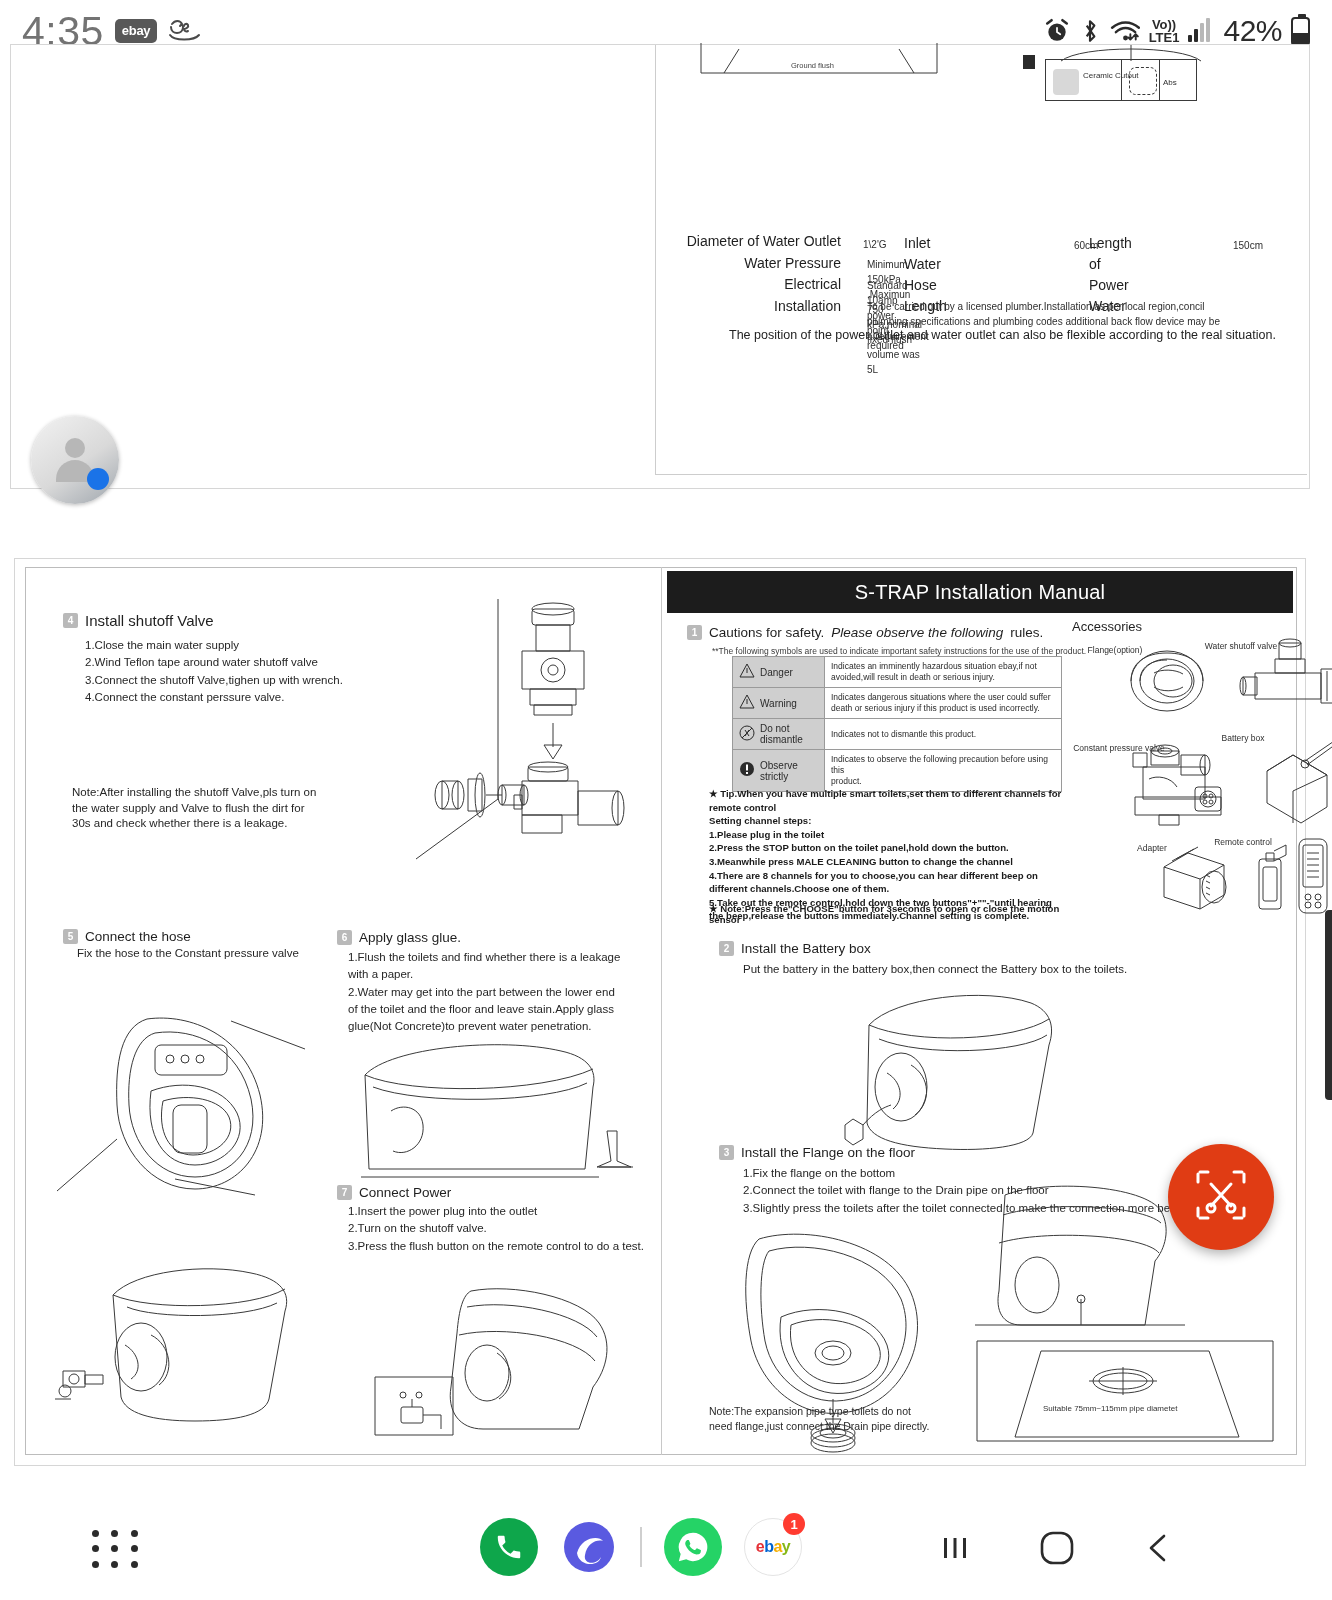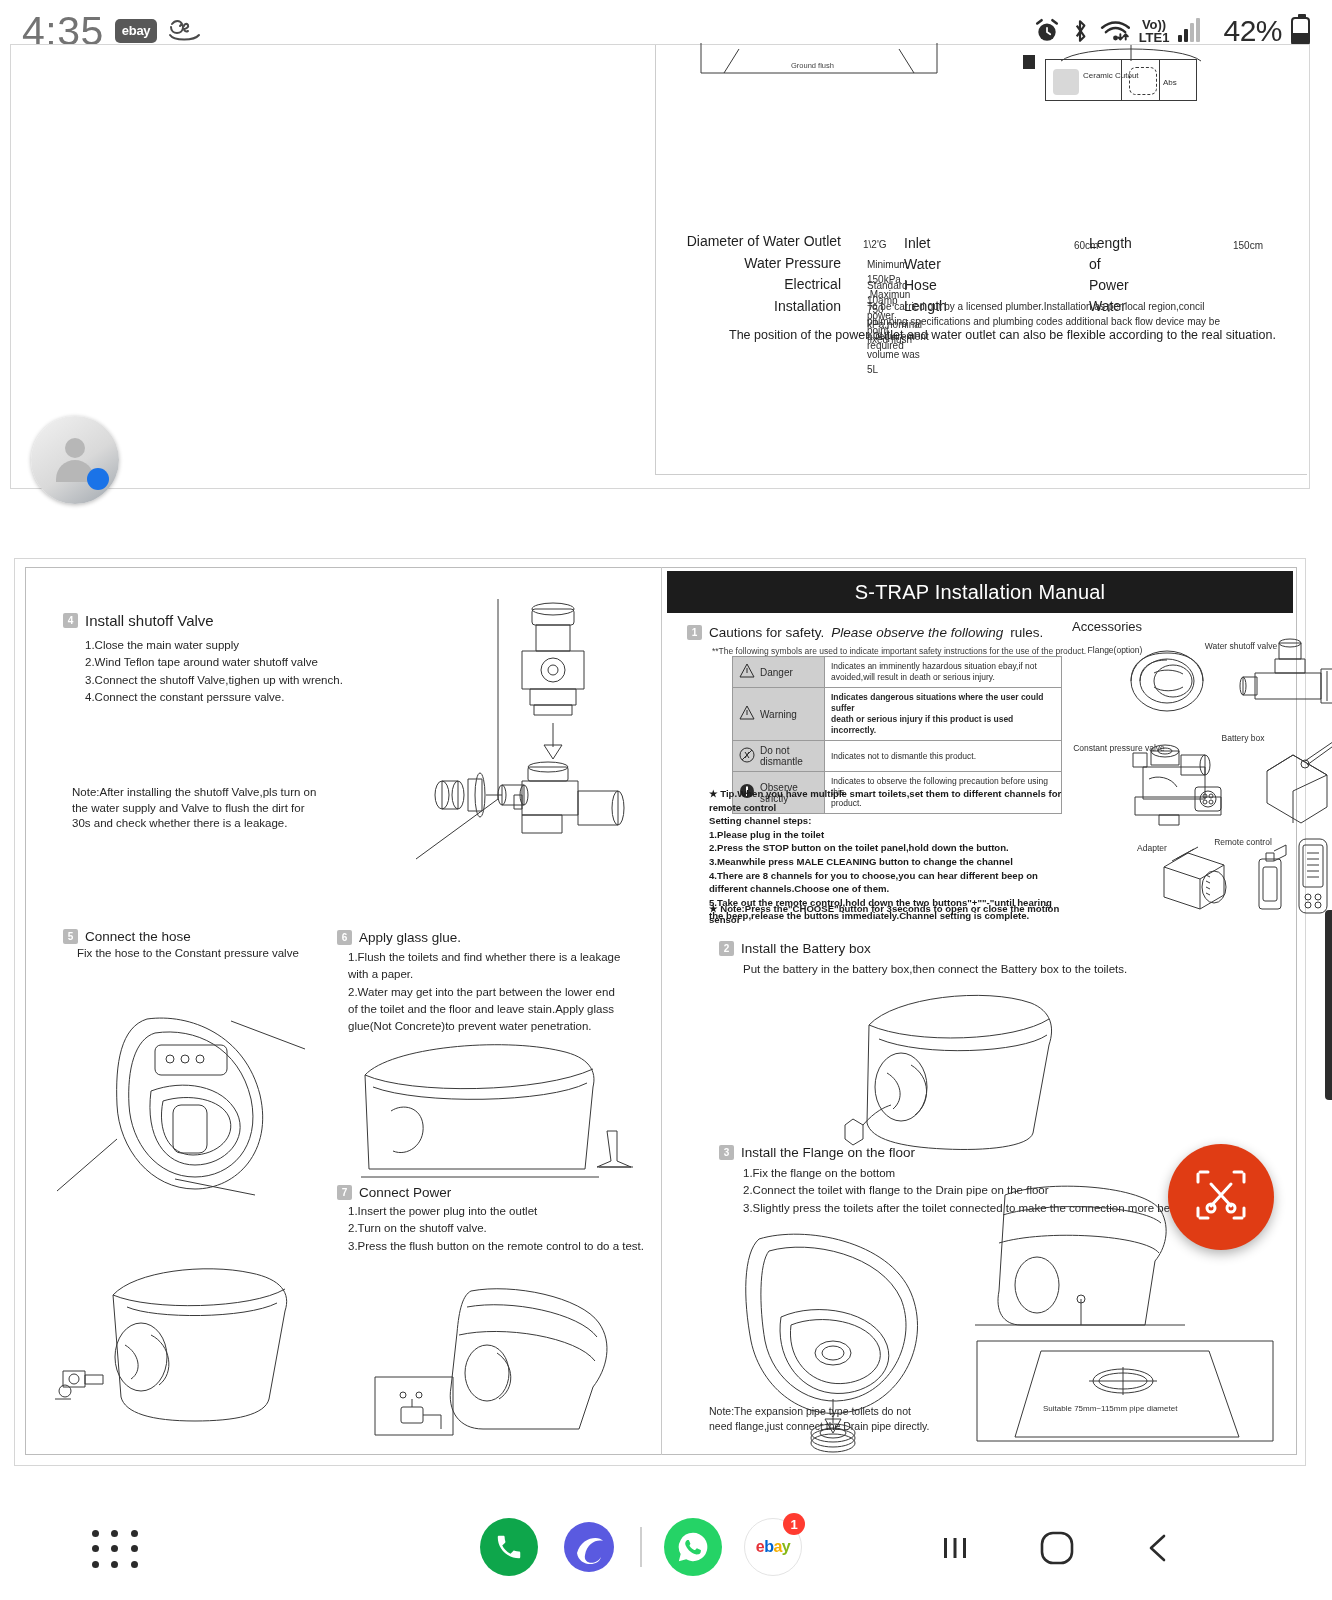--- a/index.html
+++ b/index.html
@@ -21,21 +21,21 @@
   .sb-clock { font-size: 41px; color: #737373; letter-spacing: 0.5px; font-weight: 400; text-decoration: underline; }
   .ebay-chip {
     background: #585858; color: #fff; border-radius: 5px;
     font-size: 13px; font-weight: 700; padding: 5px 7px 6px 7px;
     letter-spacing: -0.3px; line-height: 1;
   }
   .me-icon { width: 34px; height: 26px; position: relative; }
   .me-icon svg { display: block; }
   .sb-right { display: flex; align-items: center; gap: 9px; }
   .sb-right svg { display: block; }
-  .batt-text { font-size: 30px; color: #2b2b2b; margin-left: 14px; letter-spacing: -0.5px;}
+  .batt-text { font-size: 30px; color: #2b2b2b; margin-left: 4px; letter-spacing: -0.5px;}
   .vo-lte { display: flex; flex-direction: column; align-items: center; line-height: 1; }
   .vo-lte .t1 { font-size: 13px; font-weight: 700; color: #2b2b2b; }
   .vo-lte .t2 { font-size: 13px; font-weight: 700; color: #2b2b2b; }
   .bars { display: flex; align-items: flex-end; gap: 2px; height: 22px; }
   .bars i { display: block; width: 4px; background: #2b2b2b; border-radius: 1px;}
   .bars i:nth-child(1){ height: 7px; }
   .bars i:nth-child(2){ height: 13px; }
   .bars i:nth-child(3){ height: 19px; background:#b8b8b8; }
   .bars i:nth-child(4){ height: 24px; background:#b8b8b8; }
   .battery {
@@ -433,21 +433,21 @@
         <span class="sym-inner">
           <span>
             <svg width="16" height="15" viewBox="0 0 16 15">
                   <polygon points="8,1 15,14 1,14" stroke="#2b2b2b" fill="none" stroke-width="1"></polygon>
                   <line x1="8" y1="5" x2="8" y2="10" stroke="#2b2b2b" stroke-width="1"></line>
                 </svg>
           </span>
           <span class="sym-label">Warning</span>
         </span>
       </td>
-      <td style="white-space:pre-line;font-weight:bold;">Indicates dangerous situations where the user could suffer
+      <td style="white-space:pre-line;">Indicates dangerous situations where the user could suffer
 death or serious injury if this product is used incorrectly.</td>
     </tr>
     <tr>
       <td class="sym">
         <span class="sym-inner">
           <span>
             <svg width="16" height="16" viewBox="0 0 16 16">
                   <circle cx="8" cy="8" r="7" stroke="#2b2b2b" fill="none" stroke-width="1"></circle>
                   <line x1="3" y1="13" x2="13" y2="3" stroke="#2b2b2b" stroke-width="1"></line>
                   <path d="M6 5l4 6M10 5l-4 6" stroke="#2b2b2b" stroke-width="1"></path>

